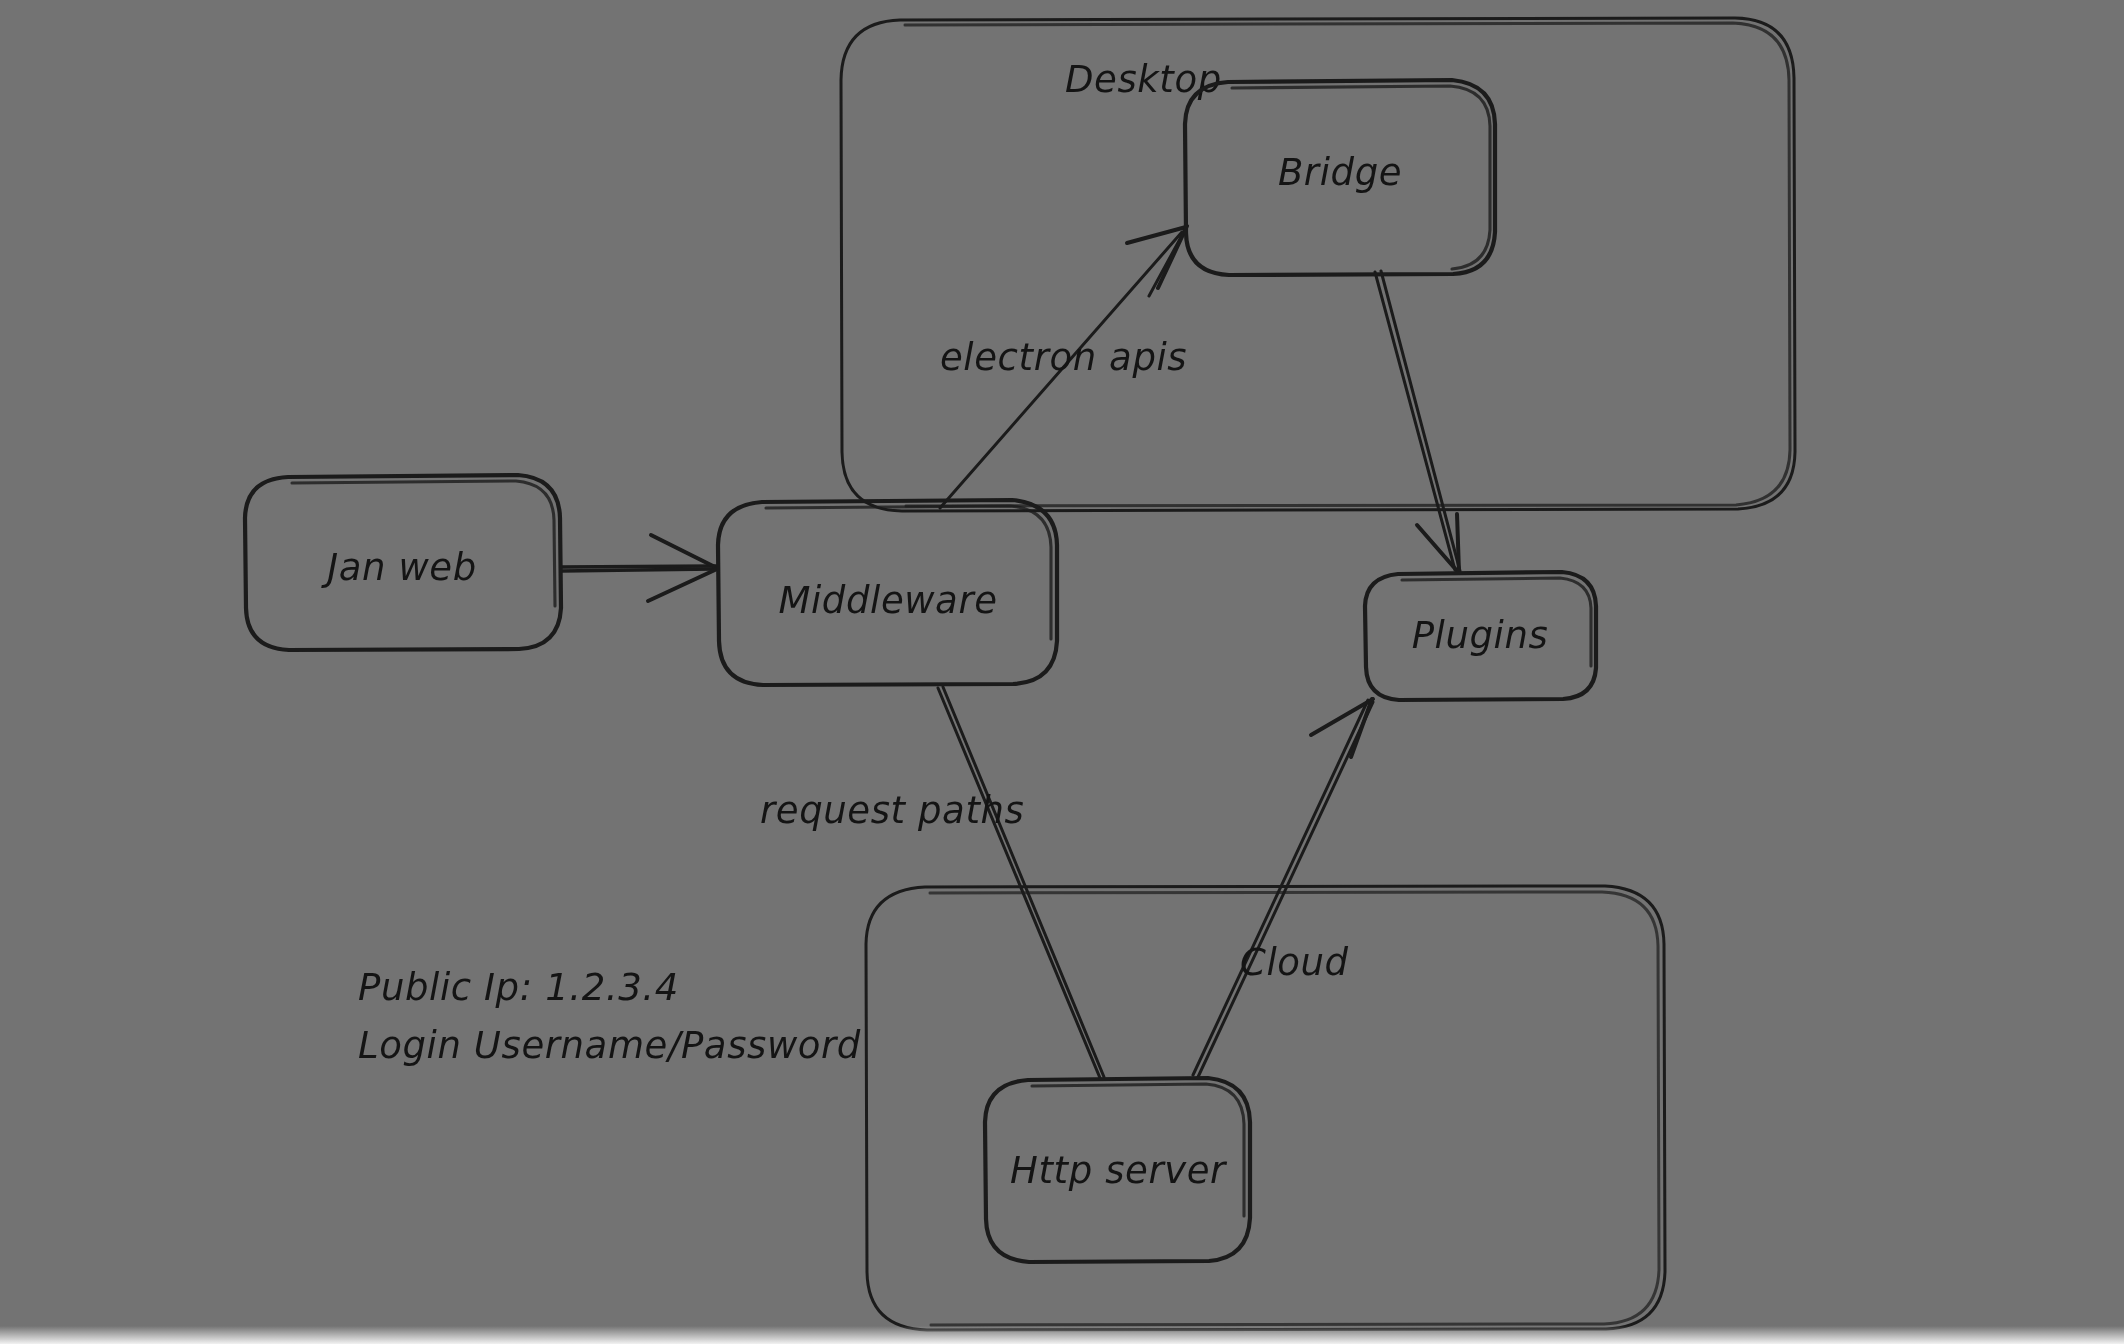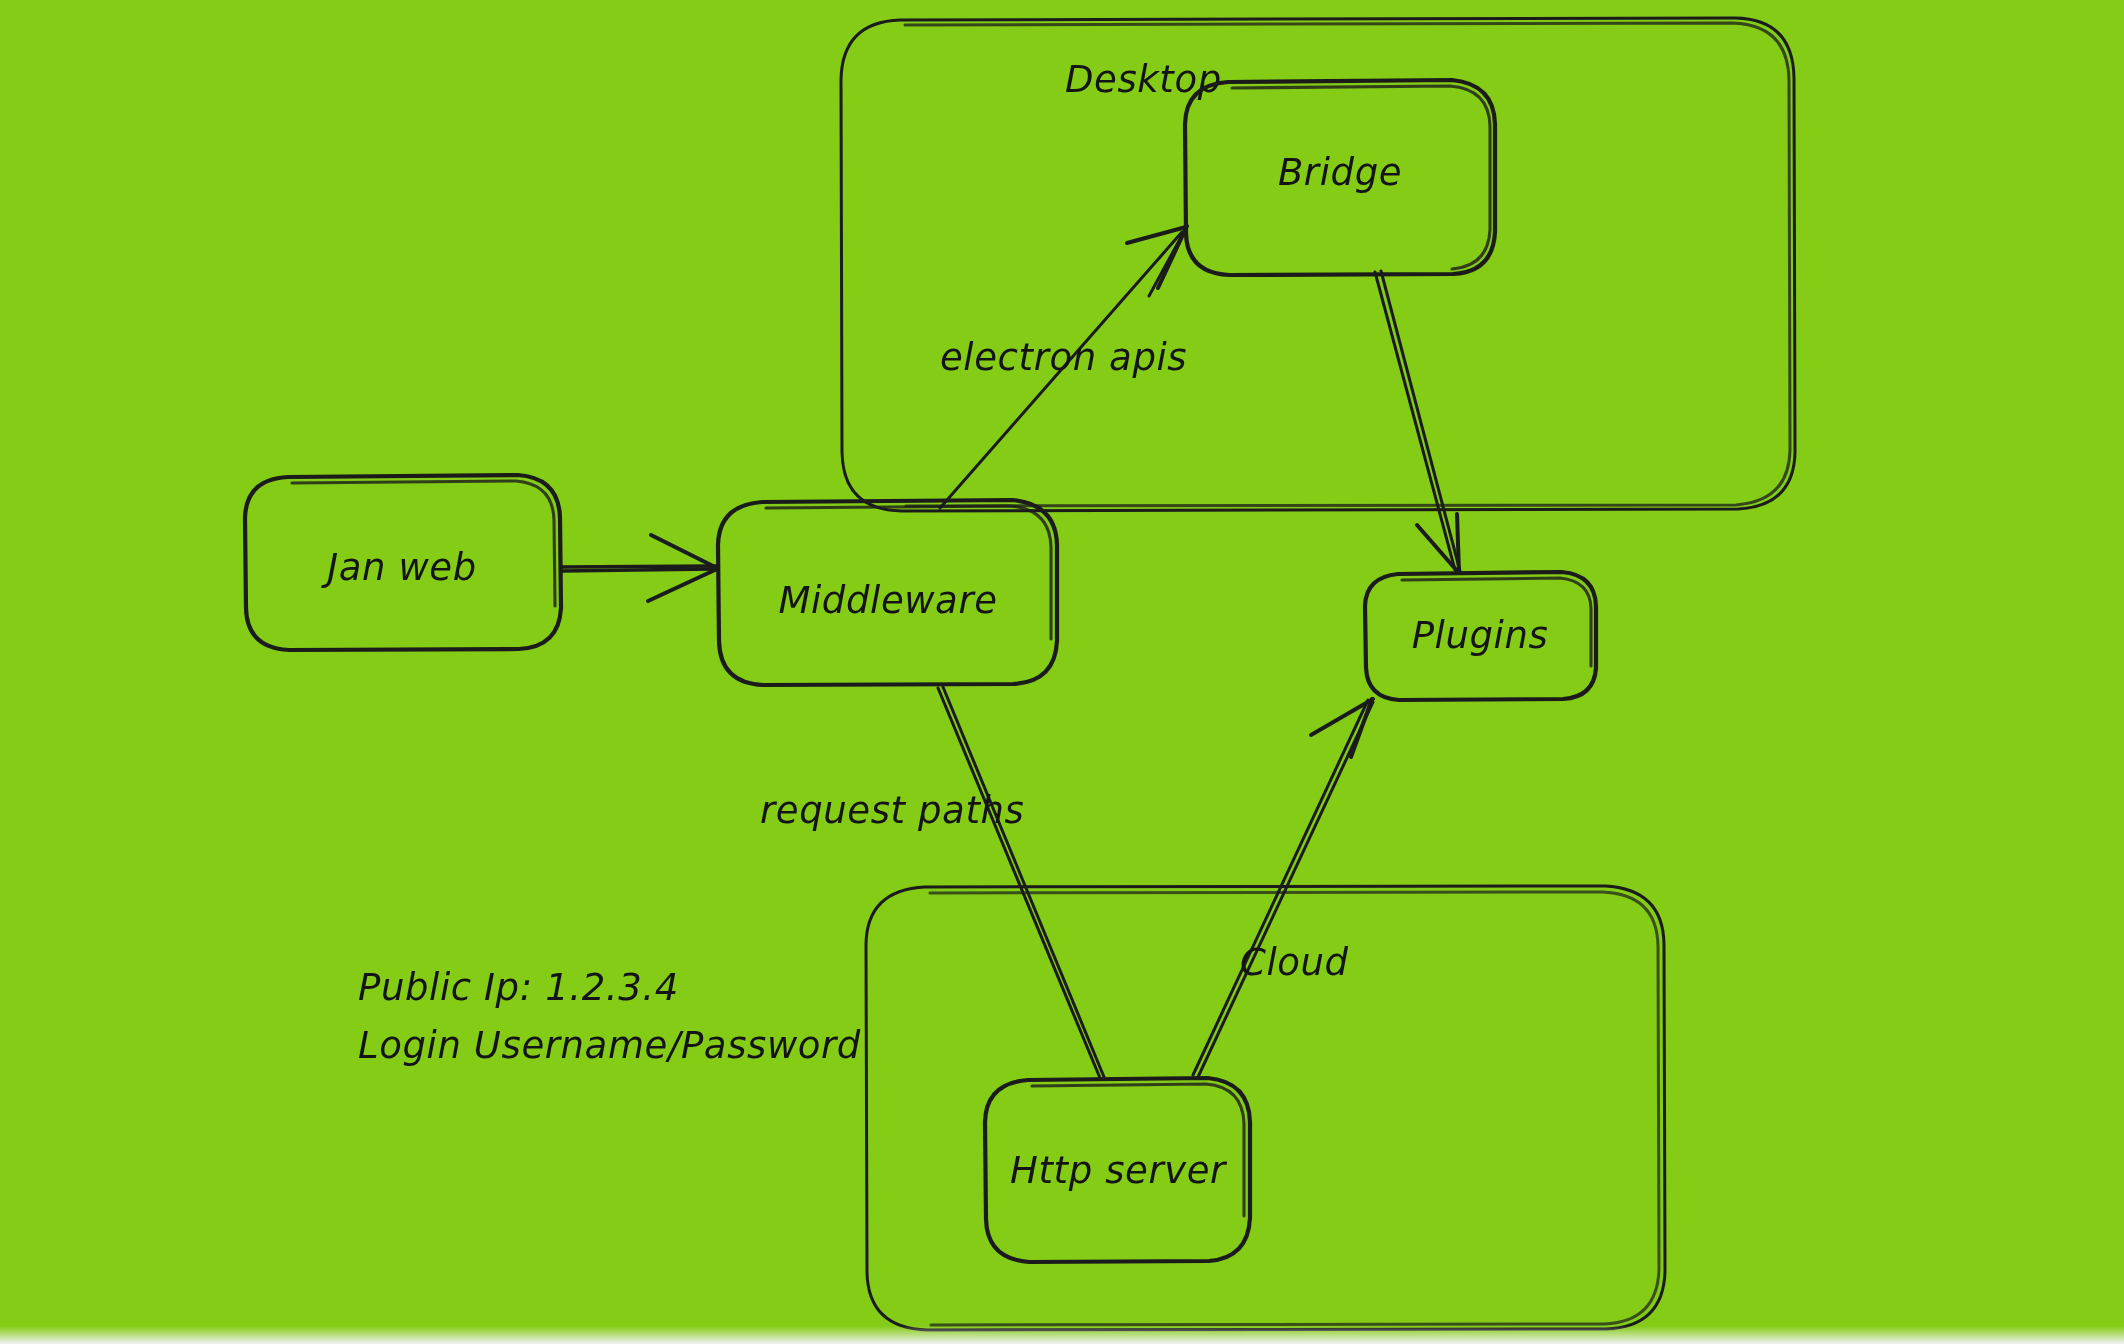--- a/index.html
+++ b/index.html
@@ -11,21 +11,21 @@
   body {
     width: 2124px;
     height: 1344px;
     overflow: hidden;
     font-family: "DejaVu Sans", sans-serif;
   }
   #canvas-root {
     position: relative;
     width: 2124px;
     height: 1344px;
-    background: #84cc16;
+    background: #737373;
   }
   #diagram-svg {
     position: absolute;
     top: 0;
     left: 0;
     width: 2124px;
     height: 1344px;
     display: block;
   }
   .sk-stroke {

